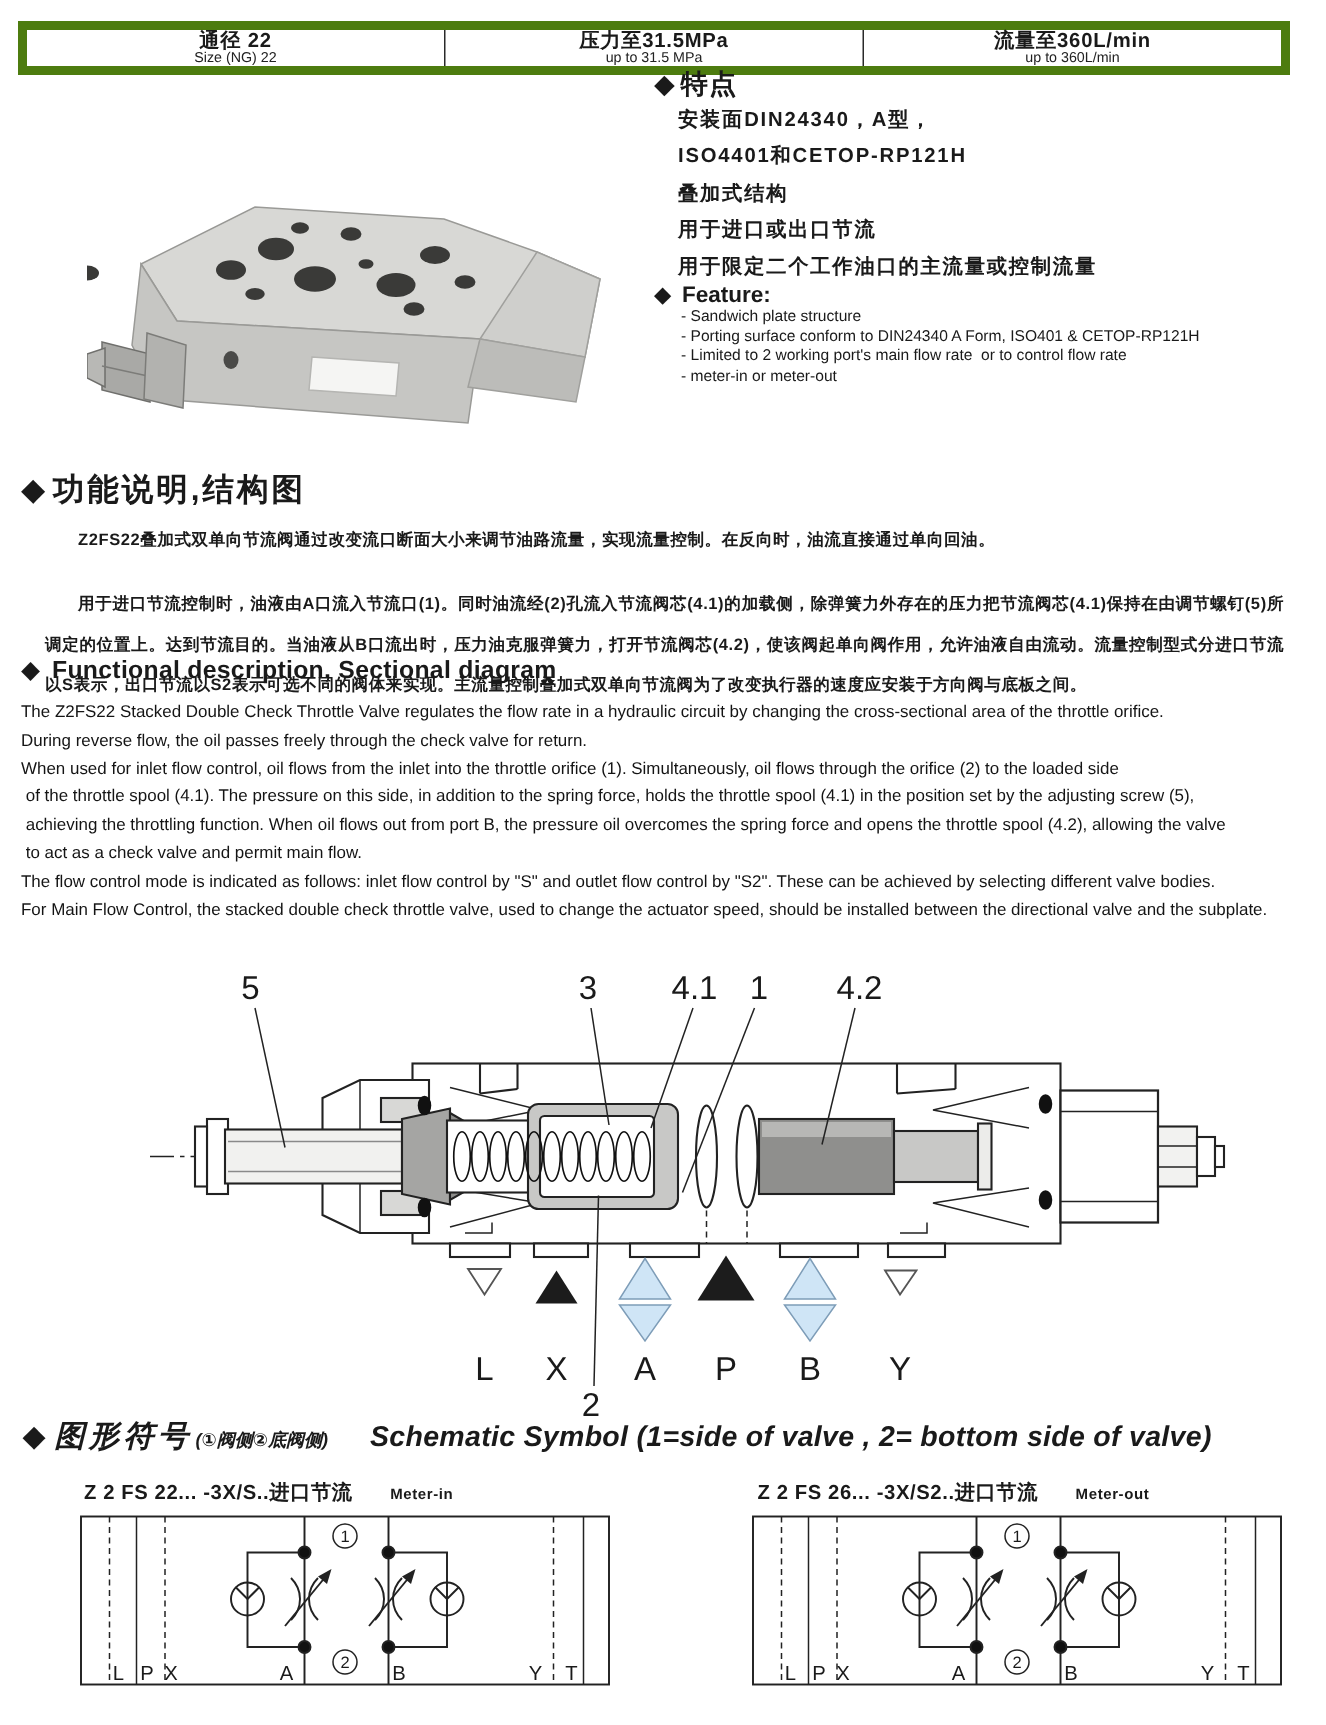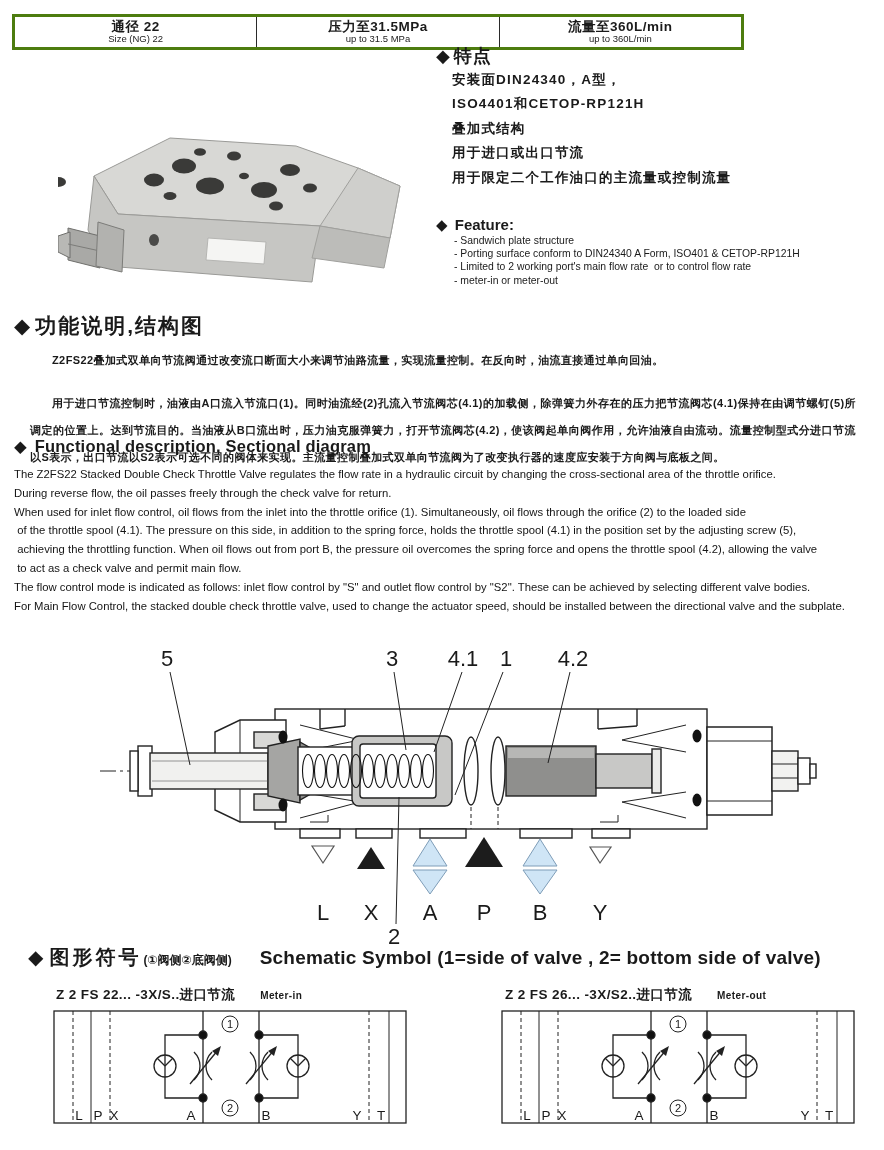--- a/index.html
+++ b/index.html
@@ -1,55 +1,55 @@
 <!DOCTYPE html>
 <html><head>
 <meta charset="utf-8">
 <style>
   html,body{margin:0;padding:0;background:#ffffff;}
   body{width:884px;height:1150px;position:relative;overflow:hidden;
        font-family:"Liberation Sans","DejaVu Sans",sans-serif;color:#1a1a1a;}
   .abs{position:absolute;}
 
   
-  #spec-table{left:12px;top:14px;width:732px;height:36px;display:flex;
-              border:3px solid #4d7c0f;box-sizing:border-box;}
+  #spec-table{left:12px;top:14px;width:848px;height:36px;display:flex;
+              border:6px solid #4d7c0f;box-sizing:border-box;}
   .spec-cell{flex:1;border-right:1.5px solid #2a2a2a;display:flex;flex-direction:column;
              align-items:center;justify-content:center;line-height:1.15;}
   .spec-cell:last-child{border-right:none;}
   .spec-zh{font-size:13.5px;font-weight:700;letter-spacing:.5px;}
   .spec-en{font-size:9.5px;color:#222;}
 
   
   #features-zh{left:436px;top:44px;width:430px;}
   .h-zh{font-size:18px;font-weight:700;letter-spacing:1px;}
   .zh-line{font-size:13.5px;font-weight:600;letter-spacing:1.2px;line-height:24.4px;
            padding-left:16px;margin-top:0;}
   .zh-line:first-of-type{margin-top:4px;}
 
   
-  #features-en{left:436px;top:216px;width:440px;}
+  #features-en{left:436px;top:187px;width:440px;}
   .h-en{font-size:15px;font-weight:700;}
   .en-bullet{font-size:10.4px;line-height:13.2px;padding-left:18px;white-space:pre;}
 
   
   #func-zh{left:14px;top:312px;width:858px;}
   .h-big-zh{font-size:21px;font-weight:700;letter-spacing:2px;}
   .zh-para{font-size:11px;font-weight:600;line-height:27px;text-indent:2em;margin:16px;
            letter-spacing:.4px;text-align:justify;}
   .zh-para.first{margin-top:7px;}
 
   
   #func-en{left:14px;top:437px;width:862px;}
   .h-med-en{font-size:16.5px;font-weight:700;letter-spacing:.2px;}
   .en-line{font-size:11.3px;line-height:18.8px;white-space:pre;color:#141414;}
   #func-en .lines{margin-top:9px;}
 
   
-  #symbols-head{left:28px;top:944px;display:flex;align-items:baseline;}
+  #symbols-head{left:15px;top:944px;display:flex;align-items:baseline;font-style:italic;}
   .sym-zh{font-size:20px;font-weight:700;letter-spacing:3px;}
   .sym-note{font-size:12px;font-weight:700;margin-left:2px;}
   .sym-en{font-size:19px;font-weight:700;margin-left:28px;letter-spacing:.2px;}
 
   .schem-title{font-size:13.5px;font-weight:700;letter-spacing:.4px;display:flex;align-items:baseline;gap:12px;}
   .schem-mode{font-size:10px;font-weight:700;margin-left:13px;}
   #schem-left-title{left:56px;top:986px;}
   #schem-right-title{left:505px;top:986px;}
 
   svg text{font-family:"Liberation Sans","DejaVu Sans",sans-serif;fill:#1a1a1a;}

